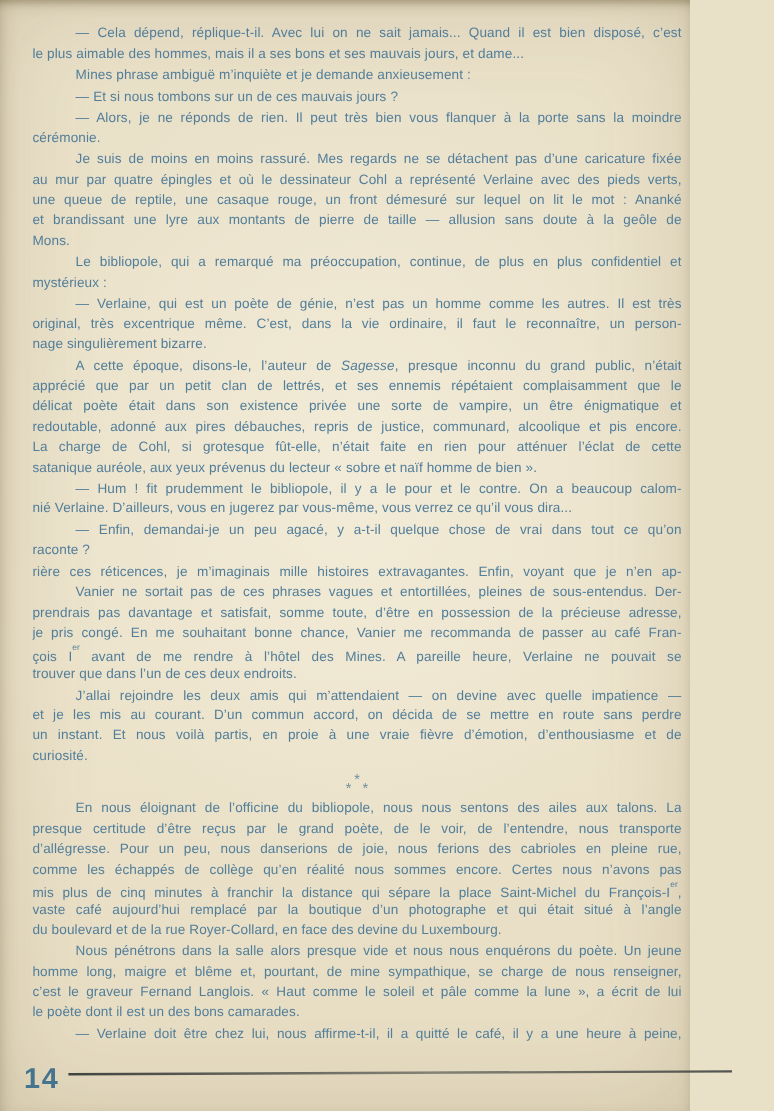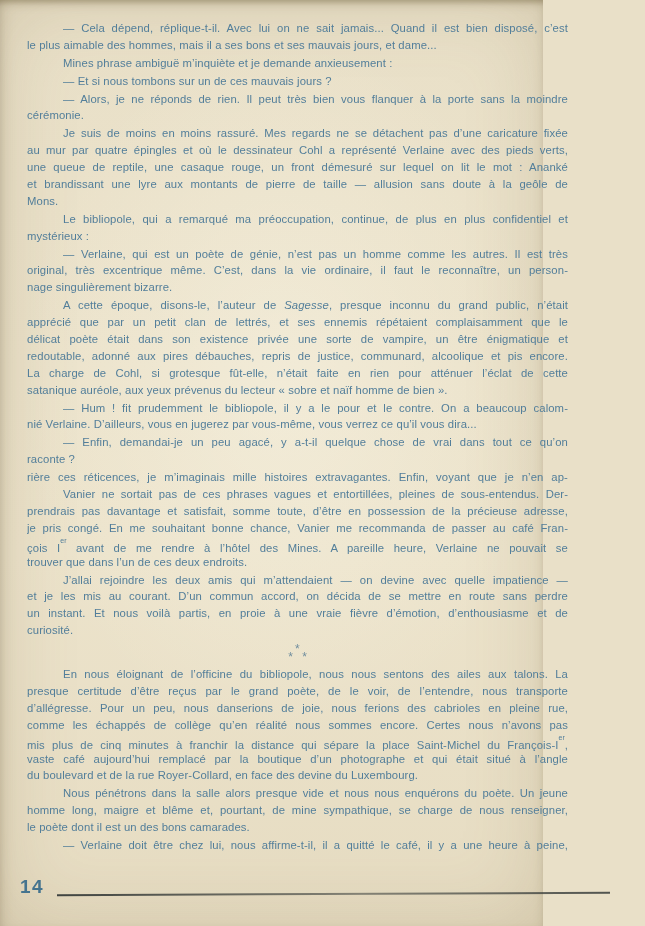--- a/index.html
+++ b/index.html
@@ -8,20 +8,21 @@
     background: #e9e0c8;
     font-family: "Liberation Sans", sans-serif;
     overflow: hidden;
   }
   .page {
     position: absolute; inset: 0;
     width: 543px; height: 926px;
     background:
       radial-gradient(ellipse 70% 55% at 52% 42%, rgba(255,252,240,0.35), rgba(255,252,240,0) 70%),
       linear-gradient(180deg, #ddd3b6 0px, #e9e0c8 6px, #ece3cb 60%, #e6dcc2 100%);
+    padding-left: 32px;
   }
   .page::before {
     content: ""; position: absolute; inset: 0; pointer-events: none;
     box-shadow:
       inset 0 0 80px rgba(125,105,65,0.20),
       inset 0 9px 12px -9px rgba(90,75,45,0.55),
       inset 10px 0 16px -12px rgba(90,75,45,0.35),
       inset -8px 0 14px -12px rgba(90,75,45,0.25);
   }
   .textblock {
@@ -49,22 +50,22 @@
     display: flex; flex-direction: column; align-items: center; justify-content: center;
     color: #5b7f96; opacity: 0.85;
     font-size: 12px;
   }
   .asterism .ast-top { line-height: 7px; height: 7px; }
   .asterism .ast-bottom { line-height: 8px; height: 8px; letter-spacing: 3px; text-indent: 3px; }
   .footer {
     position: absolute; left: 0; top: 872px; width: 645px; height: 54px;
   }
   .page-number {
-    position: absolute; left: 20px; top: 4px;
-    font-size: 19px; font-weight: bold; letter-spacing: 1.5px;
+    position: absolute; left: 20px; top: 14px;
+    font-size: 24px; font-weight: bold; letter-spacing: 1.5px;
     color: #45748f;
   }
   .footer-rule {
     position: absolute; left: 57px; top: 21px; width: 553px; height: 1.6px;
     background: linear-gradient(90deg, rgba(55,60,58,0.95), rgba(55,60,58,0.55) 55%, rgba(55,60,58,0.85));
     transform: rotate(-0.25deg);
   }
 </style>
 </head>
 <body>
@@ -141,20 +142,21 @@
         <span class="ln">presque certitude d’être reçus par le grand poète, de le voir, de l’entendre, nous transporte</span>
         <span class="ln">d’allégresse. Pour un peu, nous danserions de joie, nous ferions des cabrioles en pleine rue,</span>
         <span class="ln">comme les échappés de collège qu’en réalité nous sommes encore. Certes nous n’avons pas</span>
         <span class="ln">mis plus de cinq minutes à franchir la distance qui sépare la place Saint-Michel du François-I<sup>er</sup>,</span>
         <span class="ln">vaste café aujourd’hui remplacé par la boutique d’un photographe et qui était situé à l’angle</span>
         <span class="ln last">du boulevard et de la rue Royer-Collard, en face des devine du Luxembourg.</span>
       </p>
       <p class="para">
         <span class="ln first">Nous pénétrons dans la salle alors presque vide et nous nous enquérons du poète. Un jeune</span>
         <span class="ln">homme long, maigre et blême et, pourtant, de mine sympathique, se charge de nous renseigner,</span>
+        <span class="ln">c’est le graveur Fernand Langlois. « Haut comme le soleil et pâle comme la lune », a écrit de lui</span>
         <span class="ln last">le poète dont il est un des bons camarades.</span>
       </p>
       <p class="para">
         <span class="ln first last flush">— Verlaine doit être chez lui, nous affirme-t-il, il a quitté le café, il y a une heure à peine,</span>
       </p>
     </div>
 
   <div class="footer">
     <div class="page-number">14</div>
     <div class="footer-rule"></div>

